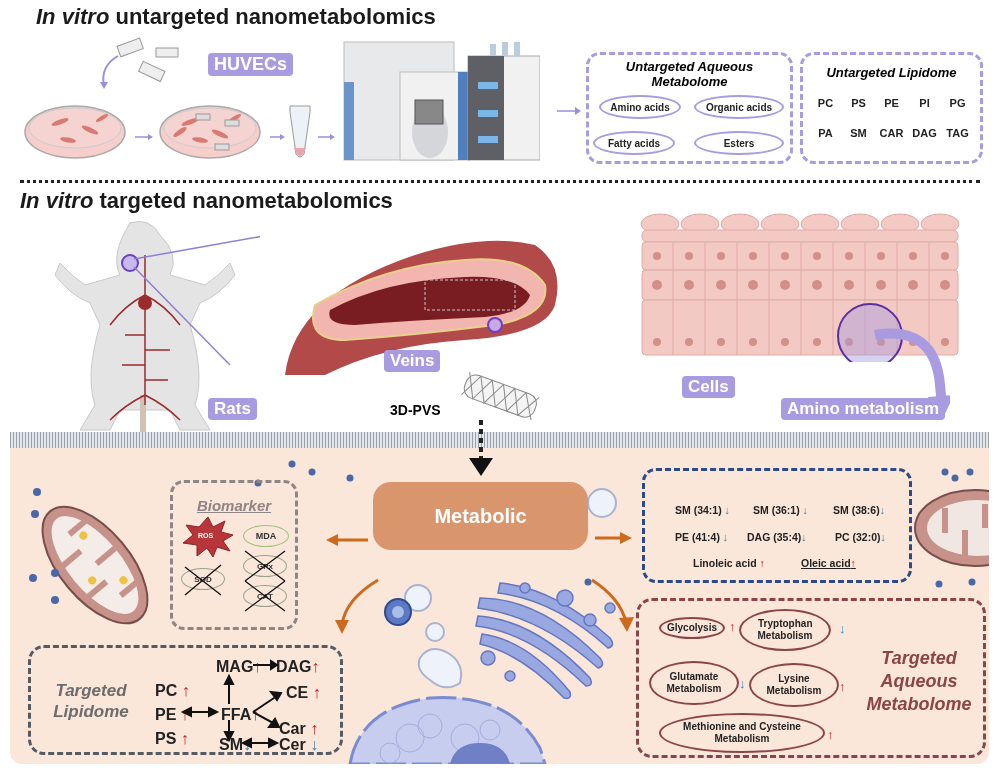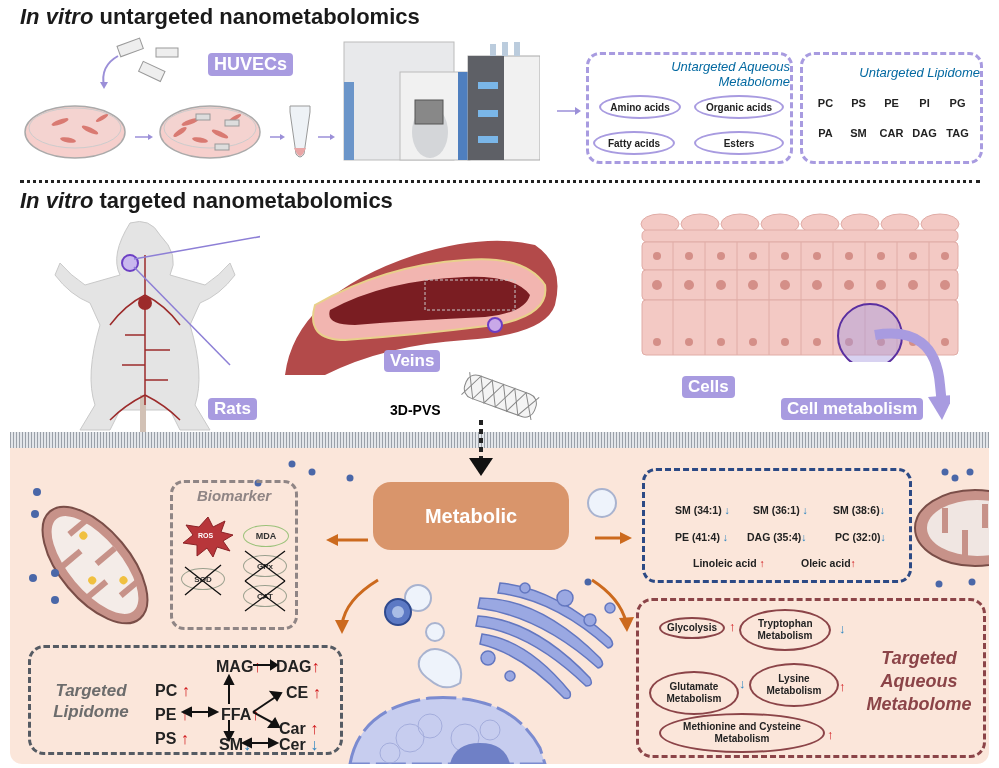--- a/index.html
+++ b/index.html
@@ -3,21 +3,21 @@
 <meta charset="utf-8">
 <style>
   html, body { margin: 0; padding: 0; background: #ffffff; }
   body { width: 999px; height: 768px; position: relative; overflow: hidden; font-family: "Liberation Sans", sans-serif; }
   .abs { position: absolute; }
   .section-title { font-size: 22px; font-weight: bold; color: #1a1a1a; white-space: nowrap; }
   .section-title i { font-style: italic; }
   .dotted-sep { border-top: 3px dotted #222; height: 0; }
   .purple-label { background: #a89be0; color: #fff; font-weight: bold; border-radius: 4px; padding: 1px 6px; font-size: 17px; white-space: nowrap; }
   .dash-box { border: 3px dashed #a89be0; border-radius: 14px; box-sizing: border-box; }
-  .box-title-purple { color: #0369a1; font-style: italic; font-weight: normal; font-size: 13px; text-align: right; line-height: 15px; }
+  .box-title-purple { color: #000000; font-style: italic; font-weight: bold; font-size: 13px; text-align: center; line-height: 15px; }
   .pill { border: 2px solid #a89be0; border-radius: 50%; font-size: 10px; font-weight: bold; color: #222; display: flex; align-items: center; justify-content: center; box-sizing: border-box; }
   .lip-grid { display: grid; grid-template-columns: repeat(5, 1fr); row-gap: 18px; font-size: 11px; font-weight: bold; color: #222; text-align: center; }
   .membrane { background: repeating-linear-gradient(90deg, #9aa0a8 0 1px, #e3e6ea 1px 3px); }
   .cell-bg { background: #fbe6da; border-radius: 0 0 12px 12px; }
   .meta-box { background: #d9956b; color: #fff; font-weight: bold; font-size: 20px; border-radius: 18px; text-align: center; line-height: 24px; display: flex; flex-direction: column; justify-content: center; }
   .bio-box { border: 3px dashed #8f8585; border-radius: 14px; box-sizing: border-box; }
   .bio-title { color: #8f8585; font-style: italic; font-weight: bold; font-size: 15px; text-align: center; }
   .spatial-box { border: 3px dashed #2c4a85; border-radius: 14px; box-sizing: border-box; }
   .spatial-title { color: #2c4a85; font-style: italic; font-weight: bold; font-size: 16px; text-align: center; }
   .sp-item { font-size: 10.5px; font-weight: bold; color: #222; white-space: nowrap; }
@@ -27,21 +27,21 @@
   .lipid-title { color: #6c6c6c; font-style: italic; font-weight: bold; font-size: 17px; text-align: center; line-height: 21px; }
   .lp { font-size: 16px; font-weight: bold; color: #222; white-space: nowrap; }
   .aq-box { border: 3px dashed #8b4448; border-radius: 16px; box-sizing: border-box; }
   .aq-title { color: #8b4448; font-style: italic; font-weight: bold; font-size: 18px; text-align: center; line-height: 23px; }
   .aq-pill { border: 2px solid #8b4448; border-radius: 50%; font-size: 10px; font-weight: bold; color: #222; display: flex; align-items: center; justify-content: center; text-align: center; box-sizing: border-box; line-height: 12px; }
   .oval-small { border: 1.5px solid #9aa08e; border-radius: 50%; font-size: 8px; font-weight: bold; color: #333; display: flex; align-items: center; justify-content: center; box-sizing: border-box; }
 </style>
 </head>
 <body>
 
-<div class="abs section-title" style="left:20px; top:4px;">
+<div class="abs section-title" style="left:36px; top:4px;">
   <i>In vitro</i><span> untargeted nanometabolomics</span>
 </div>
 
 <svg class="abs" style="left:90px; top:36px;" width="100" height="60">
   <g fill="#eee" stroke="#999" stroke-width="1">
     <rect x="28" y="6" width="24" height="11" transform="rotate(-20 40 11)"></rect>
     <rect x="66" y="12" width="22" height="9"></rect>
     <rect x="50" y="30" width="24" height="11" transform="rotate(25 62 35)"></rect>
   </g>
   <path d="M28 20 Q10 30 14 50" stroke="#9b8fd8" stroke-width="2" fill="none"></path>
@@ -229,21 +229,21 @@
       <circle cx="273" cy="130" r="4"></circle>
       <circle cx="305" cy="130" r="4"></circle>
   </g>
   <circle cx="230" cy="124" r="32" fill="rgba(168,155,224,0.45)" stroke="#5a2fa0" stroke-width="2"></circle>
 </svg>
 <svg class="abs" style="left:870px; top:325px;" width="80" height="100">
   <path d="M5 10 Q65 0 70 60 L72 80" stroke="#a89be0" stroke-width="10" fill="none"></path>
   <path d="M58 72 L72 95 L84 70 Z" fill="#a89be0"></path>
 </svg>
 <div class="abs purple-label" style="left:682px; top:376px;">Cells</div>
-<div class="abs purple-label" style="left:781px; top:398px;">Cell metabolism</div>
+<div class="abs purple-label" style="left:781px; top:398px;">Amino metabolism</div>
 
 <div class="abs membrane" style="left:10px; top:432px; width:979px; height:16px;"></div>
 
 <div class="abs cell-bg" style="left:10px; top:448px; width:979px; height:316px;"></div>
 
 <svg class="abs" style="left:466px; top:420px;" width="30" height="60">
   <path d="M15 0 V40" stroke="#222" stroke-width="4" stroke-dasharray="5 4"></path>
   <path d="M3 38 L15 56 L27 38 Z" fill="#111"></path>
 </svg>
 
@@ -320,41 +320,41 @@
   <g fill="none" stroke="#a4addc" stroke-width="1">
     <circle cx="400" cy="290" r="14"></circle>
       <circle cx="420" cy="278" r="12"></circle>
       <circle cx="455" cy="290" r="14"></circle>
       <circle cx="480" cy="282" r="10"></circle>
       <circle cx="380" cy="305" r="10"></circle>
   </g>
   <path d="M440 316 Q445 295 470 295 Q495 295 500 316 Z" fill="#6f80c6"></path>
 </svg>
 
-<div class="abs meta-box" style="left:373px; top:482px; width:196px; height:68px;justify-content:center;">
+<div class="abs meta-box" style="left:373px; top:482px; width:215px; height:68px;justify-content:center;">
   <div>Metabolic</div>
 </div>
 
 <svg class="abs" style="left:0; top:0;" width="999" height="768" pointer-events="none">
   <g stroke="#cc6a1e" stroke-width="3" fill="none">
     <path d="M368 540 H335"></path>
     <path d="M595 538 H622"></path>
     <path d="M378 580 Q345 600 342 625"></path>
     <path d="M592 580 Q620 598 626 622"></path>
   </g>
   <g fill="#cc6a1e">
     <path d="M326 540 L338 534 L338 546 Z"></path>
     <path d="M632 538 L620 532 L620 544 Z"></path>
     <path d="M335 620 L342 634 L349 620 Z"></path>
     <path d="M619 618 L627 632 L634 617 Z"></path>
   </g>
 </svg>
 
 <div class="abs bio-box" style="left:170px; top:480px; width:128px; height:150px;">
-  <div class="bio-title" style="margin-top:4px;">Biomarker</div>
+  <div class="bio-title" style="margin-top:14px;text-decoration:underline;">Biomarker</div>
   <svg class="abs" style="left:10px; top:34px;" width="50" height="40">
     <path d="M25 0 L30 10 L42 4 L38 15 L50 18 L40 24 L47 34 L34 30 L30 40 L24 31 L14 39 L14 28 L0 26 L10 18 L3 8 L16 10 Z" fill="#b8363a" stroke="#8a2226"></path>
   </svg>
   <div class="abs" style="left:25px; top:49px; font-size:7px; font-weight:bold; color:#fff;">ROS</div>
   <div class="abs oval-small" style="left:70px; top:42px; width:46px; height:22px; font-size:9px; border-color:#9bc27a;">MDA</div>
   <div class="abs oval-small" style="left:8px; top:85px; width:44px; height:22px;">
     <span>SOD</span>
   </div>
   <div class="abs oval-small" style="left:70px; top:72px; width:44px; height:22px;">
     <span>GPx</span>
@@ -372,21 +372,21 @@
 </div>
 
 <div class="abs spatial-box" style="left:642px; top:468px; width:270px; height:115px;">
   <div class="abs sp-item" style="left:30px; top:33px;"><span>SM (34:1)</span> <span class="down">↓</span></div>
   <div class="abs sp-item" style="left:108px; top:33px;"><span>SM (36:1)</span> <span class="down">↓</span></div>
   <div class="abs sp-item" style="left:188px; top:33px;"><span>SM (38:6)</span><span class="down">↓</span></div>
   <div class="abs sp-item" style="left:30px; top:60px;"><span>PE (41:4)</span> <span class="down">↓</span></div>
   <div class="abs sp-item" style="left:102px; top:60px;"><span>DAG (35:4)</span><span class="down">↓</span></div>
   <div class="abs sp-item" style="left:190px; top:60px;"><span>PC (32:0)</span><span class="down">↓</span></div>
   <div class="abs sp-item" style="left:48px; top:86px;"><span>Linoleic acid</span> <span class="up">↑</span></div>
-  <div class="abs sp-item" style="left:156px; top:86px;"><span>Oleic acid</span><span class="up">↑</span></div>
+  <div class="abs sp-item" style="left:156px; top:86px;text-decoration:underline;"><span>Oleic acid</span><span class="up">↑</span></div>
 </div>
 
 <div class="abs lipid-box" style="left:28px; top:645px; width:315px; height:110px;">
   <div class="abs lipid-title" style="left:10px; top:32px; width:100px;">
     <div>Targeted</div>
     <div>Lipidome</div>
   </div>
   <div class="abs lp" style="left:124px; top:34px;"><span>PC</span> <span class="up">↑</span></div>
   <div class="abs lp" style="left:124px; top:58px;"><span>PE</span> <span class="up">↑</span></div>
   <div class="abs lp" style="left:124px; top:82px;"><span>PS</span> <span class="up">↑</span></div>
@@ -429,21 +429,21 @@
       <span>Glycolysis</span>
     </div>
   <span class="abs up" style="left:90px; top:18px; font-size:13px;">↑</span>
   <div class="abs aq-pill" style="left:100px; top:8px; width:92px; height:42px;text-align:right;">
     <div>
         <div>Tryptophan</div>
         <div>Metabolism</div>
       </div>
   </div>
   <span class="abs down" style="left:200px; top:20px; font-size:13px;">↓</span>
-  <div class="abs aq-pill" style="left:10px; top:70px; width:90px; height:44px;">
+  <div class="abs aq-pill" style="left:10px; top:60px; width:90px; height:44px;">
     <div>
         <div>Glutamate</div>
         <div>Metabolism</div>
       </div>
   </div>
   <span class="abs down" style="left:100px; top:75px; font-size:13px;">↓</span>
   <div class="abs aq-pill" style="left:110px; top:62px; width:90px; height:44px;">
     <div>
         <div>Lysine</div>
         <div>Metabolism</div>

